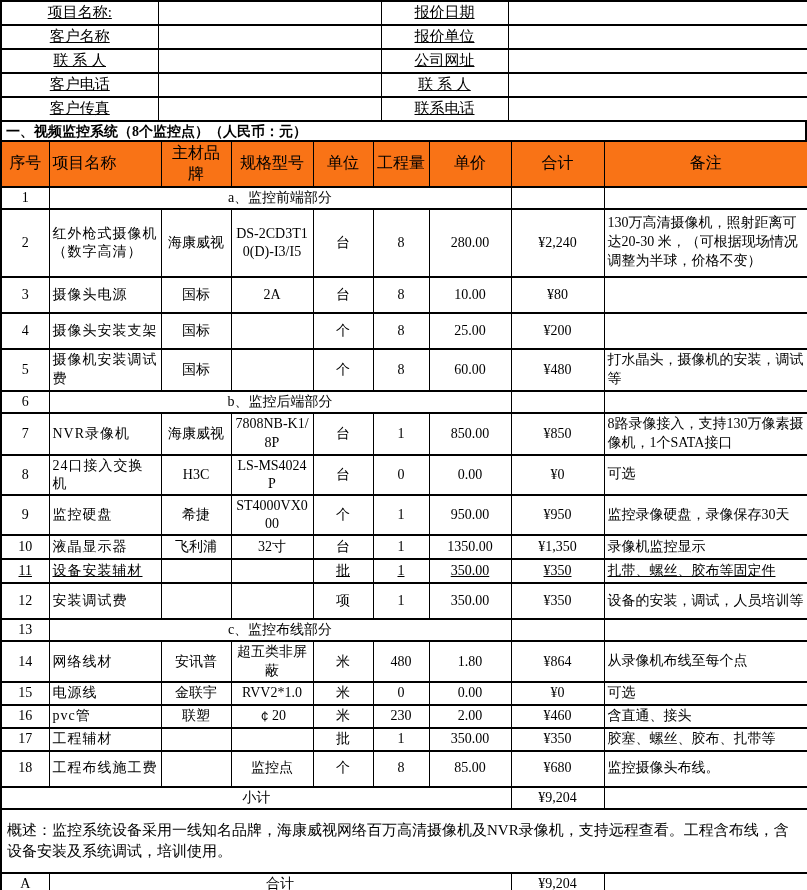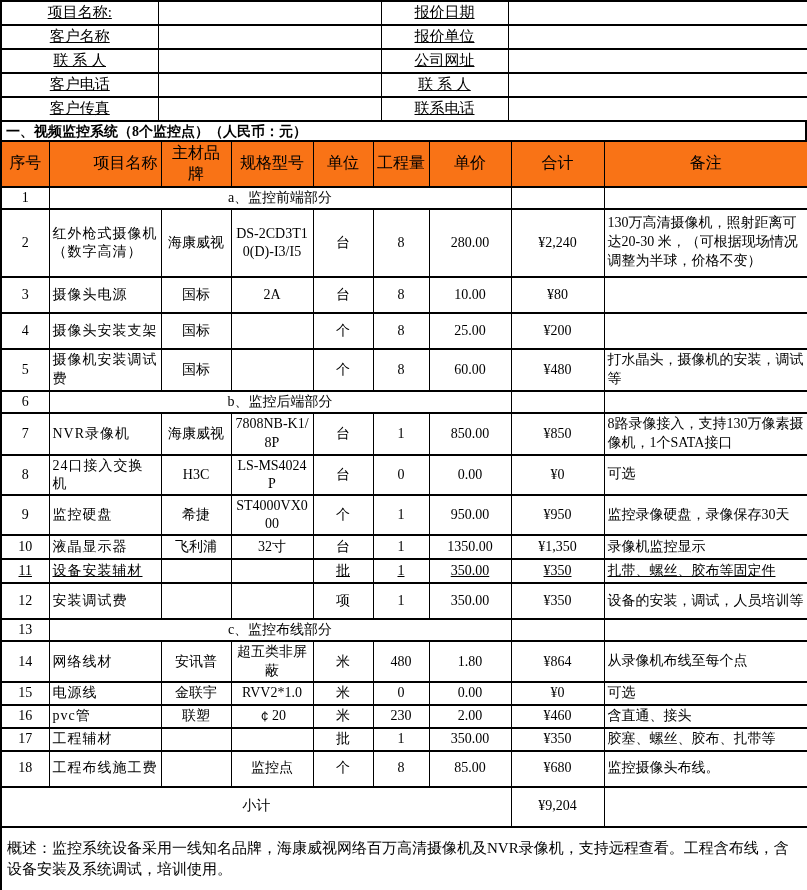--- a/index.html
+++ b/index.html
@@ -25,21 +25,21 @@
   
   .section-title{
     box-sizing:border-box;width:807px;height:20px;
     border-left:2px solid #000;border-right:2px solid #000;border-bottom:2px solid #000;
     font-size:14px;font-weight:bold;padding:1px 4px 0 4px;line-height:18px;
   }
 
   
   .quote thead th{background:#f97316;font-size:16px;text-align:center;border-top:0;}
   .quote thead tr{height:23px;}
-  .quote thead th.h-name{text-align:right;}
+  .quote thead th.h-name{text-align:left;}
   .quote td{font-size:14px;text-align:center;}
   .quote td.c-name{text-align:left;letter-spacing:1px;}
   .quote td.c-note{text-align:left;line-height:1.35;}
   .quote td.c-spec{word-break:break-all;}
   .quote td.c-merged-label{text-align:center;}
   .quote td.c-fullnote{text-align:left;font-size:15px;line-height:1.4;padding:10px 5px;}
 </style>
 </head>
 <body>
 
@@ -290,21 +290,21 @@
           <td class="c-no">18</td>
           <td class="c-name">工程布线施工费</td>
           <td class="c-brand"></td>
           <td class="c-spec">监控点</td>
           <td class="c-unit">个</td>
           <td class="c-qty">8</td>
           <td class="c-price">85.00</td>
           <td class="c-total">¥680</td>
           <td class="c-note">监控摄像头布线。</td>
         </tr>
-        <tr style="height: 40px; border-radius: 9px;">
+        <tr style="height: 22px; border-radius: 9px;">
           <td class="c-merged-label" colspan="7">小计</td>
           <td class="c-total">¥9,204</td>
           <td class="c-note"></td>
         </tr>
         <tr style="height: 42px;">
           <td class="c-fullnote" colspan="9">概述：监控系统设备采用一线知名品牌，海康威视网络百万高清摄像机及NVR录像机，支持远程查看。工程含布线，含设备安装及系统调试，培训使用。</td>
         </tr>
         <tr style="height: 22px;">
           <td class="c-no">A</td>
           <td class="c-merged-label" colspan="6">合计</td>

